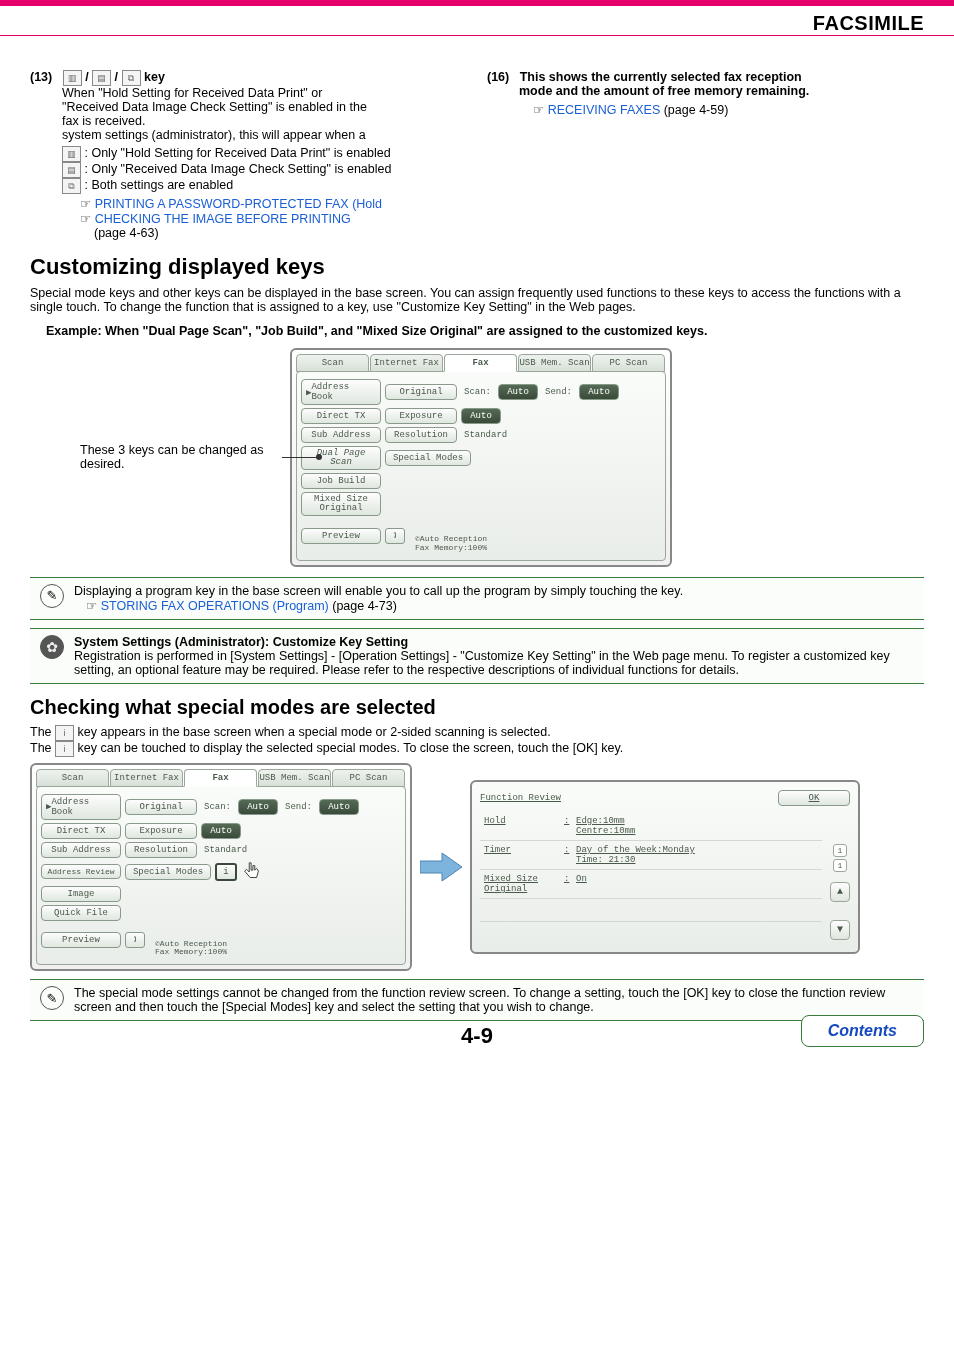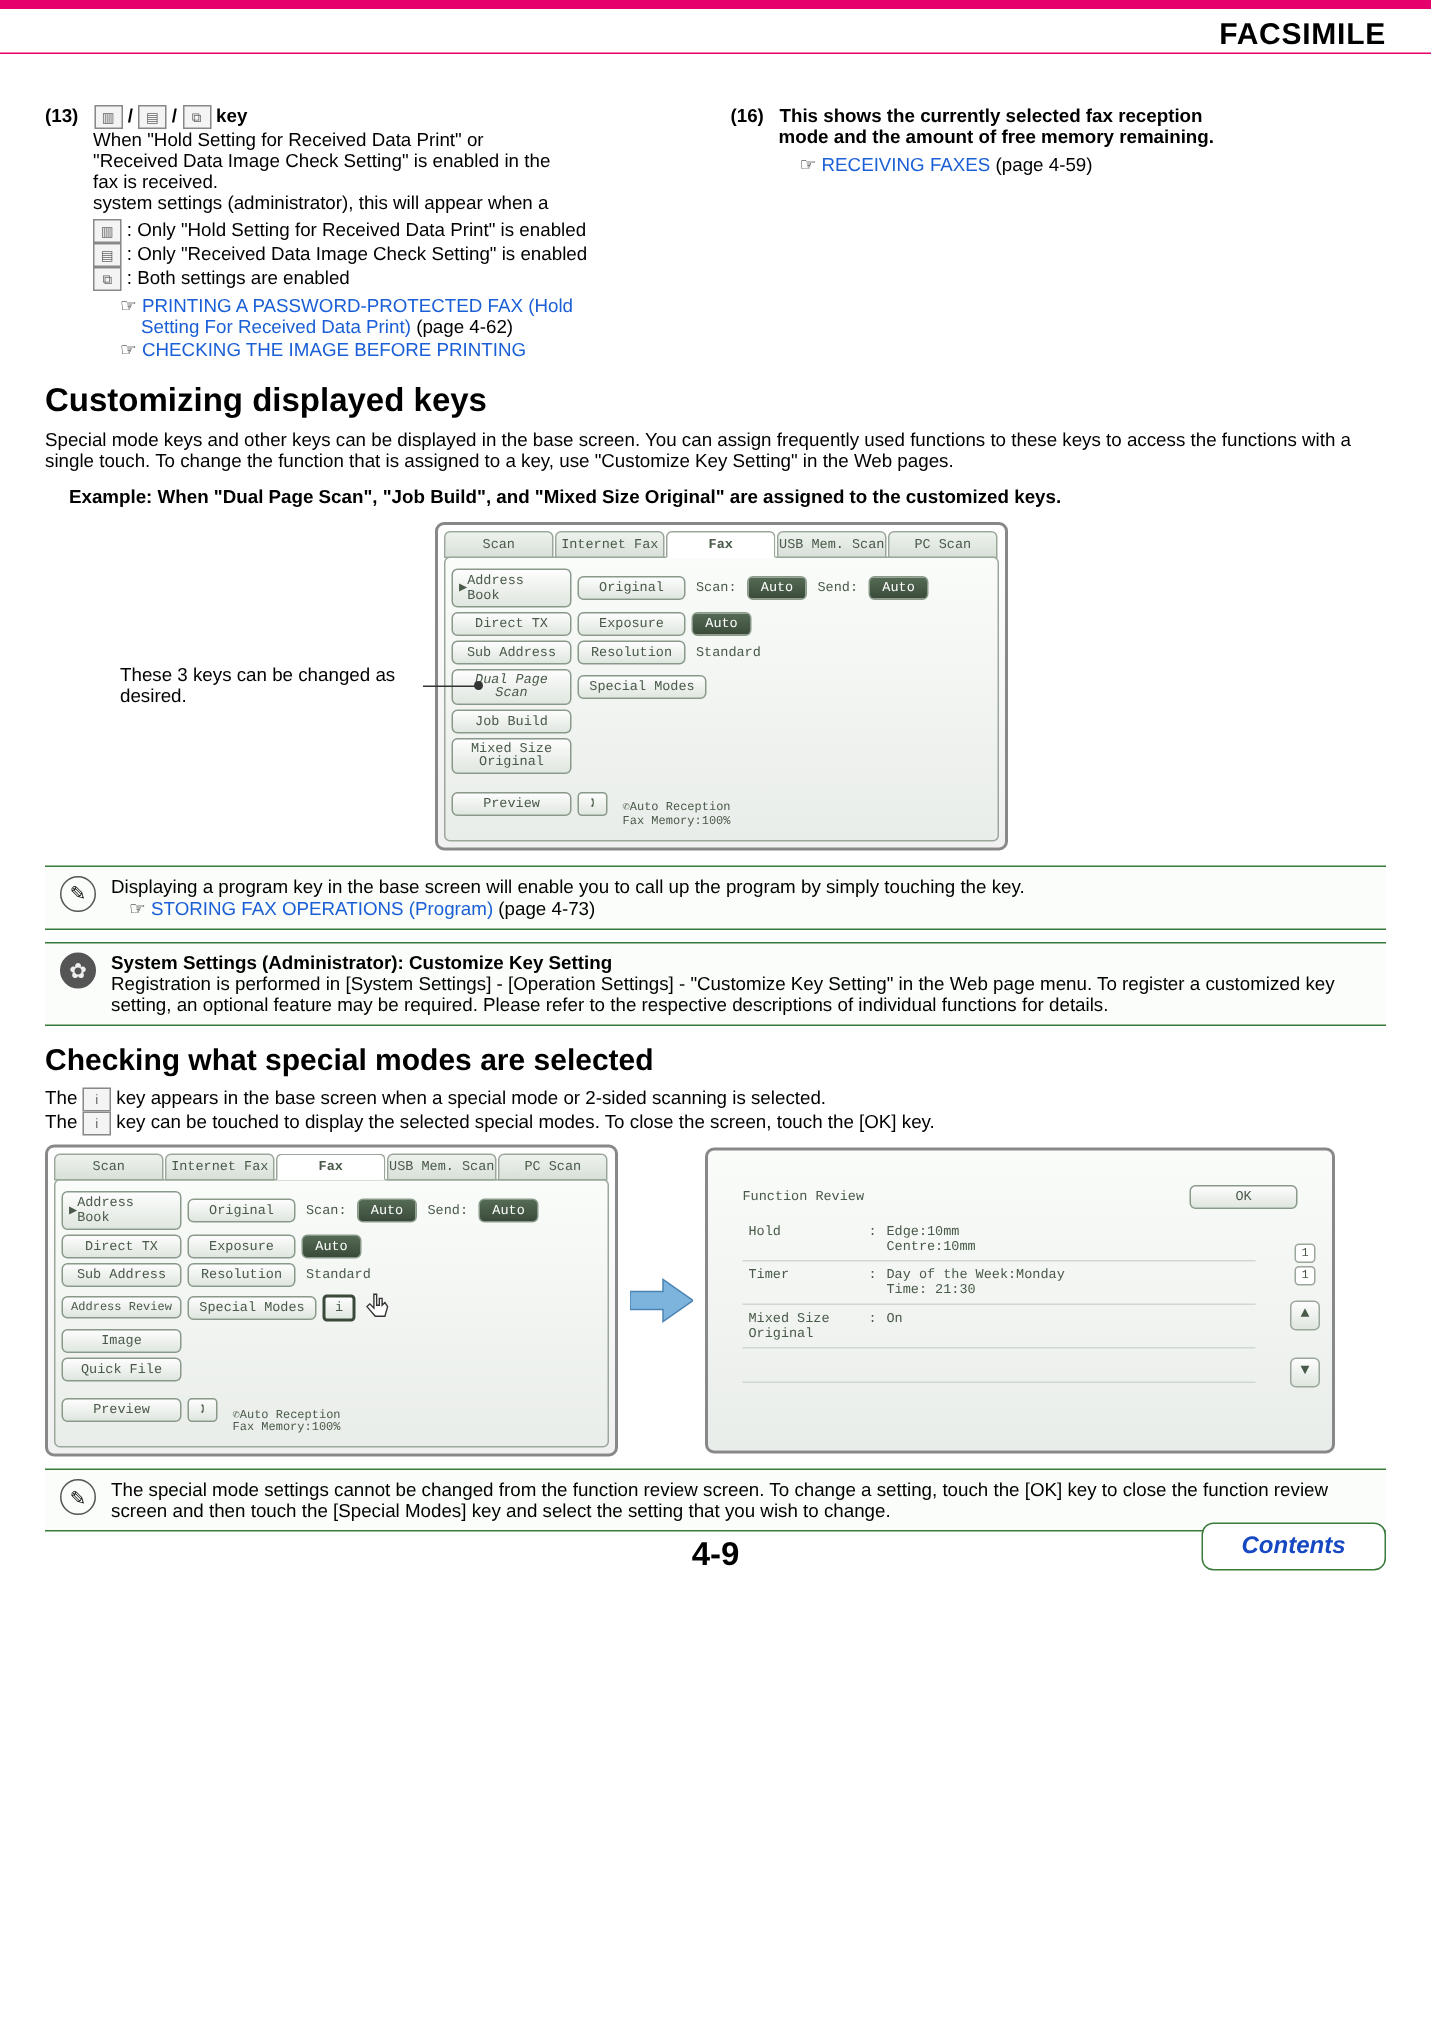--- a/index.html
+++ b/index.html
@@ -159,25 +159,26 @@
     align-items:center;
     justify-content:center;
     width:50px;
   }
   .arrow-block svg { width:42px;height:32px;}
   .review-panel {
     width: 370px;
     border: 2px solid #888;
     border-radius: 6px;
     background: linear-gradient(#fafcfa,#e9ede9);
-    padding: 23px;
+    padding: 8px;
     font-family: "Courier New", monospace;
     font-size: 9px;
     color:#4a5a4a;
     position:relative;
+    text-decoration:underline;
   }
   .review-header{ display:flex; justify-content:space-between; align-items:center; margin-bottom:6px;}
   .ok-btn{
     width:70px;
     text-align:center;
     border:1px solid #8a9a8a;
     border-radius:4px;
     background:linear-gradient(#fdfdfd,#dfe6df);
     padding:2px 0;
   }
@@ -288,26 +289,24 @@
           <span class="glyph-box">▤</span>
           <span> :  Only "Received Data Image Check Setting" is enabled</span>
         </div>
         <div>
           <span class="glyph-box">⧉</span>
           <span> :  Both settings are enabled</span>
         </div>
         <div style="margin-left:18px; margin-top:2px;">
           ☞ <a class="link">PRINTING A PASSWORD-PROTECTED FAX (Hold</a>
         </div>
-        <div style="margin-left:32px;">
-          <a class="link">Setting For Received Data Print)</a><span> (page 4-62)</span>
-        </div>
         <div style="margin-left:18px;">
           ☞ <a class="link">CHECKING THE IMAGE BEFORE PRINTING</a>
         </div>
+        <div style="margin-left:32px;">(page 4-63)</div>
       </div>
     </div>
 
     <div class="col">
       <div>
         <span class="item-label">(16)</span>
         &nbsp;
         <span class="item-label">This shows the currently selected fax reception</span>
       </div>
       <div class="item-label" style="margin-left:32px;">mode and the amount of free memory remaining.</div>

